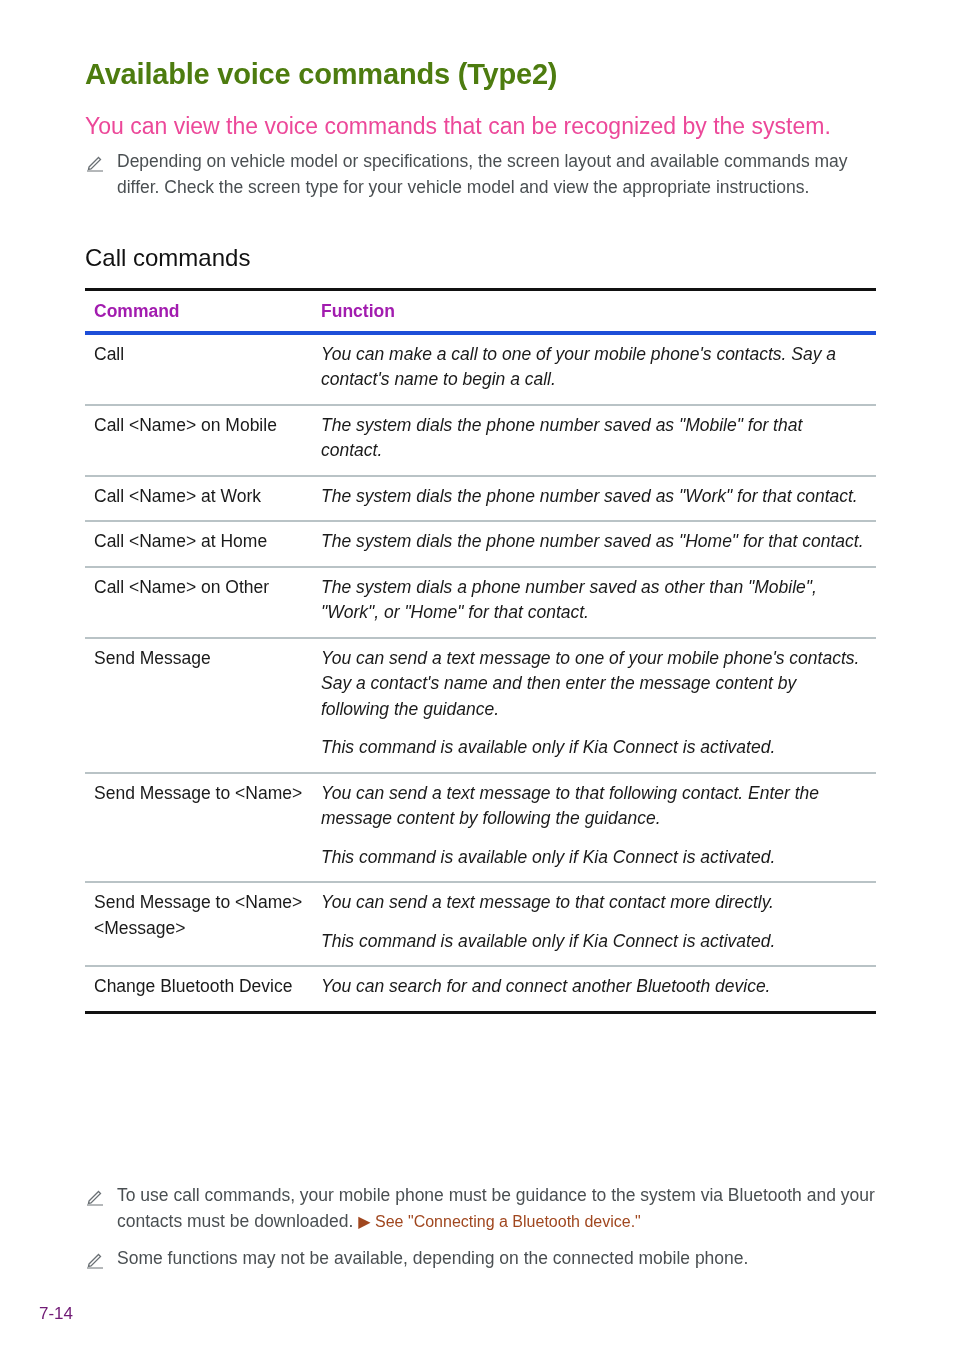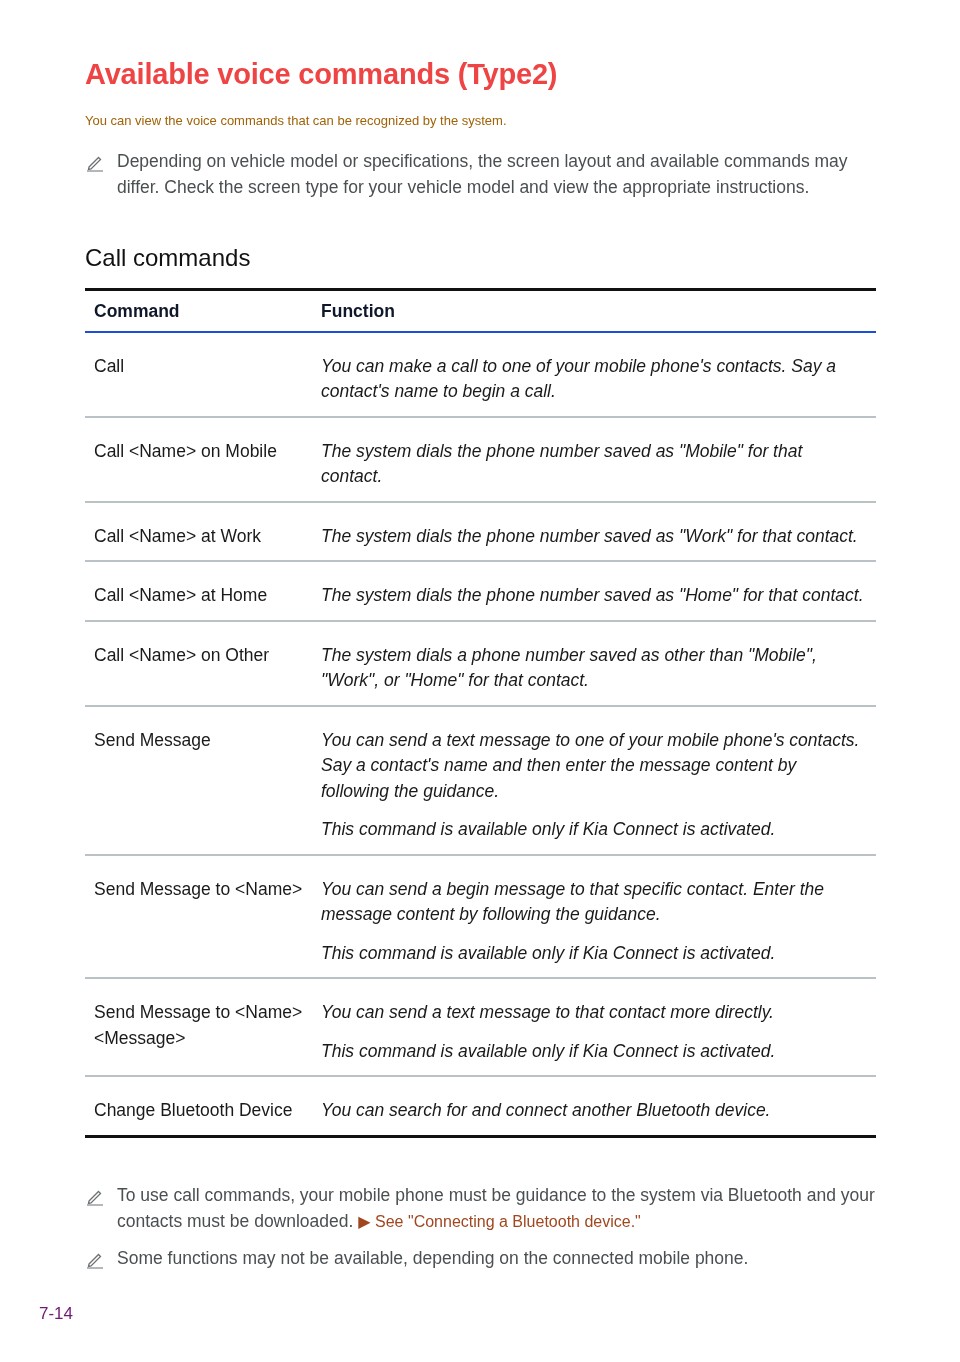--- a/index.html
+++ b/index.html
@@ -4,51 +4,51 @@
   <style>
     html, body { margin: 0; padding: 0; background: #ffffff; }
     body {
       width: 960px; height: 1362px; position: relative; overflow: hidden;
       font-family: "Liberation Sans", "DejaVu Sans", sans-serif;
       color: #1a1a1a;
     }
     .page { position: absolute; left: 85px; top: 0; width: 791px; }
     h1 {
       position: absolute; left: 0; top: 58px; margin: 0;
-      font-size: 29px; font-weight: bold; color: #ef4444; letter-spacing: -0.2px;
+      font-size: 29px; font-weight: bold; color: #4d7c0f; letter-spacing: -0.2px;
     }
     .intro {
       position: absolute; left: 0; top: 113px; margin: 0;
-      font-size: 13px; color: #a16207;
+      font-size: 23px; color: #ec4899;
     }
     .note {
       position: absolute; left: 0; width: 791px;
       font-size: 17.5px; line-height: 25.5px; color: #4a4f52;
     }
     .note .pencil {
       position: absolute; left: 0; top: 3px; width: 20px; height: 20px;
     }
     .note .note-text { display: block; margin-left: 32px; }
     .note .xref { color: #a0471f; font-size: 16px; }
     .note-1 { top: 149px; }
     h2 {
       position: absolute; left: 0; top: 244px; margin: 0;
       font-size: 24px; font-weight: normal; color: #111;
     }
     table {
       position: absolute; left: 0; top: 288px; width: 791px;
       border-collapse: collapse; font-size: 17.5px; line-height: 25.5px;
     }
     thead th {
-      text-align: left; font-weight: bold; color: #0f172a;
-      border-top: 3px solid #111; border-bottom: 2px solid #1d4ed8;
+      text-align: left; font-weight: bold; color: #a21caf;
+      border-top: 3px solid #111; border-bottom: 4px solid #1d4ed8;
       padding: 8px 9px 6px 9px; font-size: 17.5px;
     }
     tbody td {
-      vertical-align: top; padding: 21px 9px 11px 9px;
+      vertical-align: top; padding: 7px 9px 11px 9px;
       border-bottom: 2px solid #b9c3c6; color: #1a1a1a;
     }
     tbody tr:last-child td { border-bottom: 3px solid #111; }
     td.cmd { width: 209px; }
     td.fn p { margin: 0; font-style: italic; }
     td.fn p + p { margin-top: 13px; }
     .note-2 { top: 1183px; }
     .note-3 { top: 1246px; }
     .page-num {
       position: absolute; left: 39px; top: 1304px;
@@ -117,21 +117,21 @@
         <tr>
           <td class="cmd">Send Message</td>
           <td class="fn">
             <p>You can send a text message to one of your mobile phone's contacts. Say a contact's name and then enter the message content by following the guidance.</p>
             <p>This command is available only if Kia Connect is activated.</p>
           </td>
         </tr>
         <tr>
           <td class="cmd">Send Message to &lt;Name&gt;</td>
           <td class="fn">
-            <p>You can send a begin message to that specific contact. Enter the message content by following the guidance.</p>
+            <p>You can send a text message to that following contact. Enter the message content by following the guidance.</p>
             <p>This command is available only if Kia Connect is activated.</p>
           </td>
         </tr>
         <tr>
           <td class="cmd">Send Message to &lt;Name&gt; &lt;Message&gt;</td>
           <td class="fn">
             <p>You can send a text message to that contact more directly.</p>
             <p>This command is available only if Kia Connect is activated.</p>
           </td>
         </tr>

